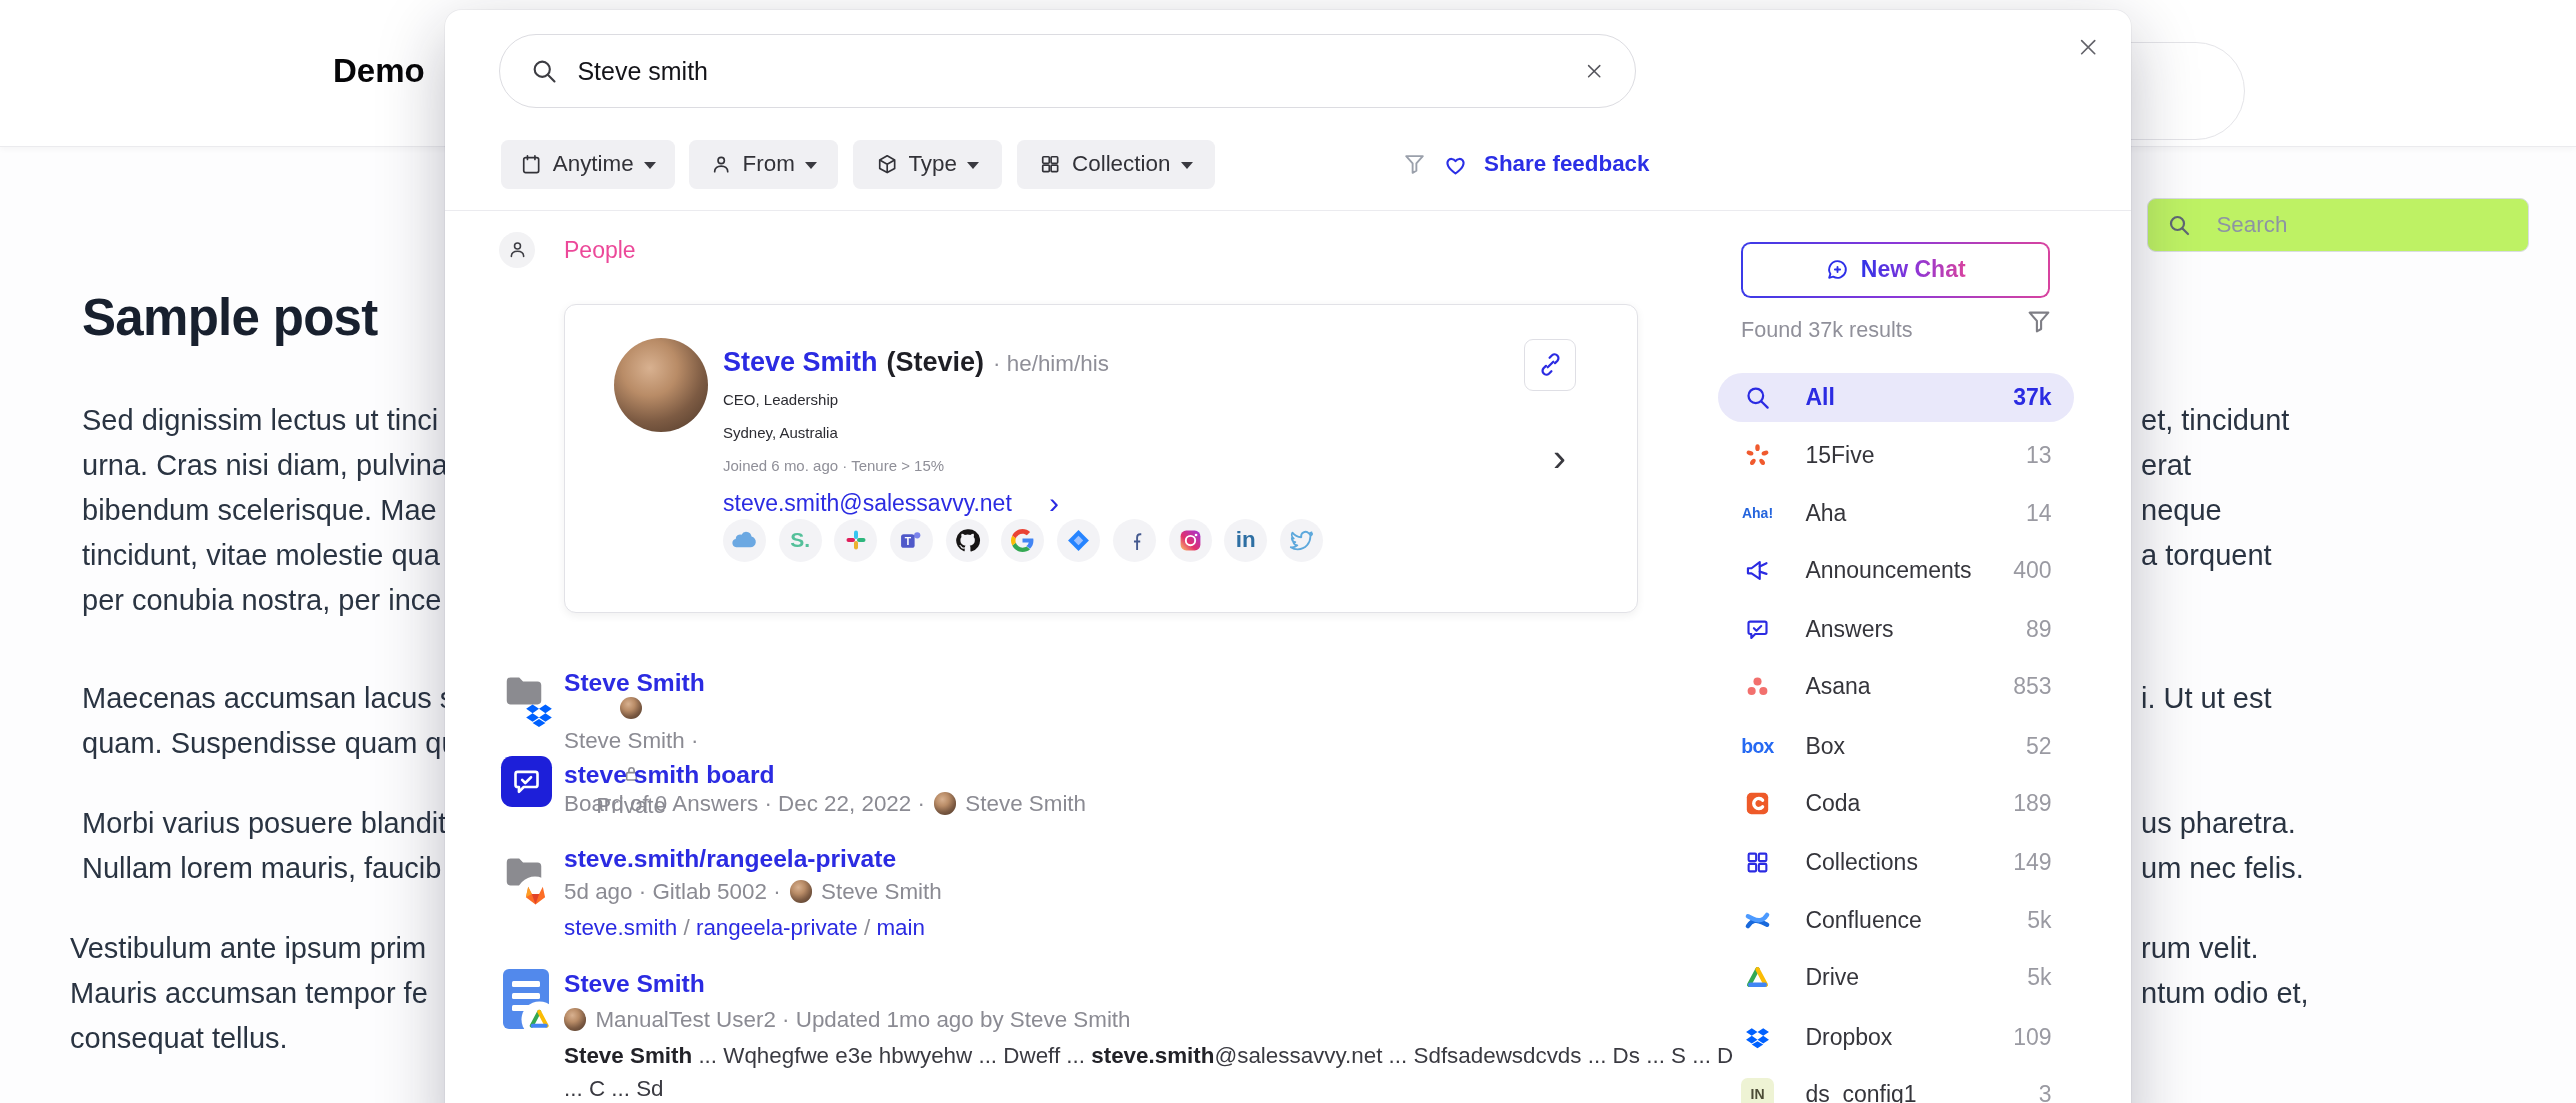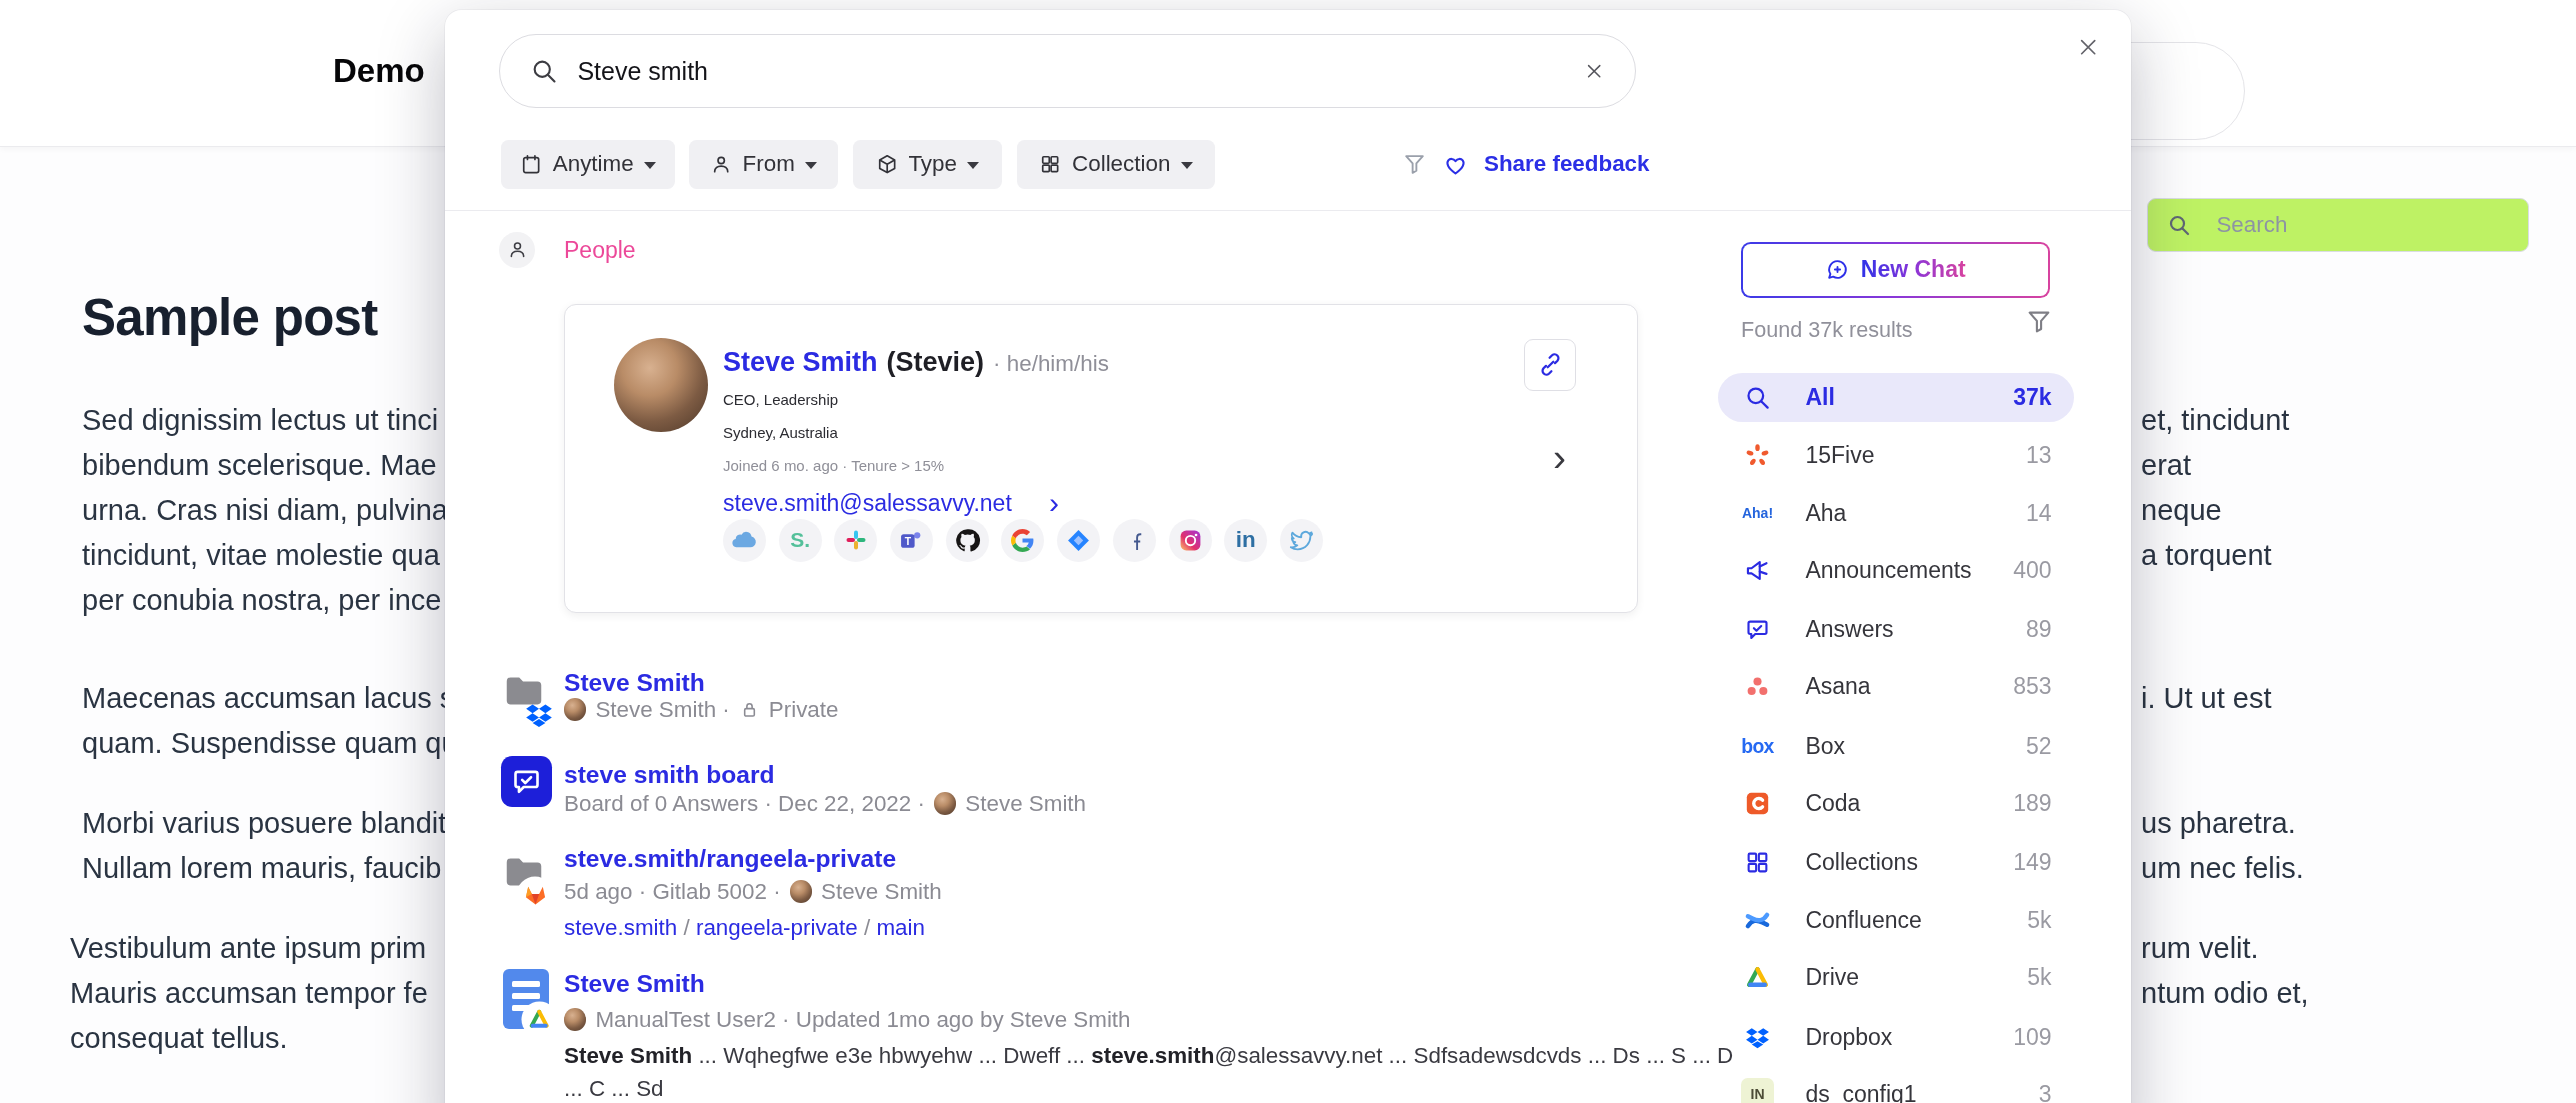--- a/index.html
+++ b/index.html
@@ -127,22 +127,22 @@
           <path d="M15.5 15.5 L21 21"></path>
         </svg>
     </span>
     <input placeholder="Search" style="">
   </div>
 
   <h1 class="page-title">Sample post</h1>
 
   <div class="bodycol" style="left:82px; top:398px;">
     <div>Sed dignissim lectus ut tinci</div>
+    <div>urna. Cras nisi diam, pulvina</div>
     <div>bibendum scelerisque. Mae</div>
-    <div>urna. Cras nisi diam, pulvina</div>
     <div>tincidunt, vitae molestie qua</div>
     <div>per conubia nostra, per ince</div>
   </div>
   <div class="bodycol" style="left:82px; top:676px;">
     <div>Maecenas accumsan lacus s</div>
     <div>quam. Suspendisse quam qu</div>
   </div>
   <div class="bodycol" style="left:82px; top:801px;">
     <div>Morbi varius posuere blandit</div>
     <div>Nullam lorem mauris, faucib</div>
@@ -358,21 +358,21 @@
       <svg width="46" height="46" viewBox="0 0 24 24">
           <path fill="#8b8b90" d="M3 7 q0-2 2-2 h4.5 l2 2 H19 q2 0 2 2 v8 q0 2-2 2 H5 q-2 0-2-2 Z"></path>
         </svg>
     </span>
     <span class="abs" style="left:80px; top:691px;">
       <svg width="28" height="28" viewBox="0 0 24 24" fill="#0061ff">
           <path d="M6.5 3 L12 6.7 L6.5 10.4 L1 6.7 Z M17.5 3 L23 6.7 L17.5 10.4 L12 6.7 Z M6.5 10.4 L12 14.1 L6.5 17.8 L1 14.1 Z M17.5 10.4 L23 14.1 L17.5 17.8 L12 14.1 Z M6.5 18.8 L12 15.5 L17.5 18.8 L12 22.3 Z"></path>
         </svg>
     </span>
     <div class="res-title" style="top:659px;">Steve Smith</div>
-    <div class="res-sub" style="top:687px;">
+    <div class="res-sub" style="top:687px;flex-direction:column;">
       <span class="avatar-sm"></span>
       <span>Steve Smith ·</span>
       <span>
         <svg width="21" height="21" viewBox="0 0 24 24" fill="none" stroke="#8b8b93" stroke-width="1.8">
             <rect x="6.5" y="11" width="11" height="8.5" rx="1.5"></rect>
             <path d="M9 11 V8.5 a3 3 0 0 1 6 0 V11"></path>
           </svg>
       </span>
       <span>Private</span>
     </div>

